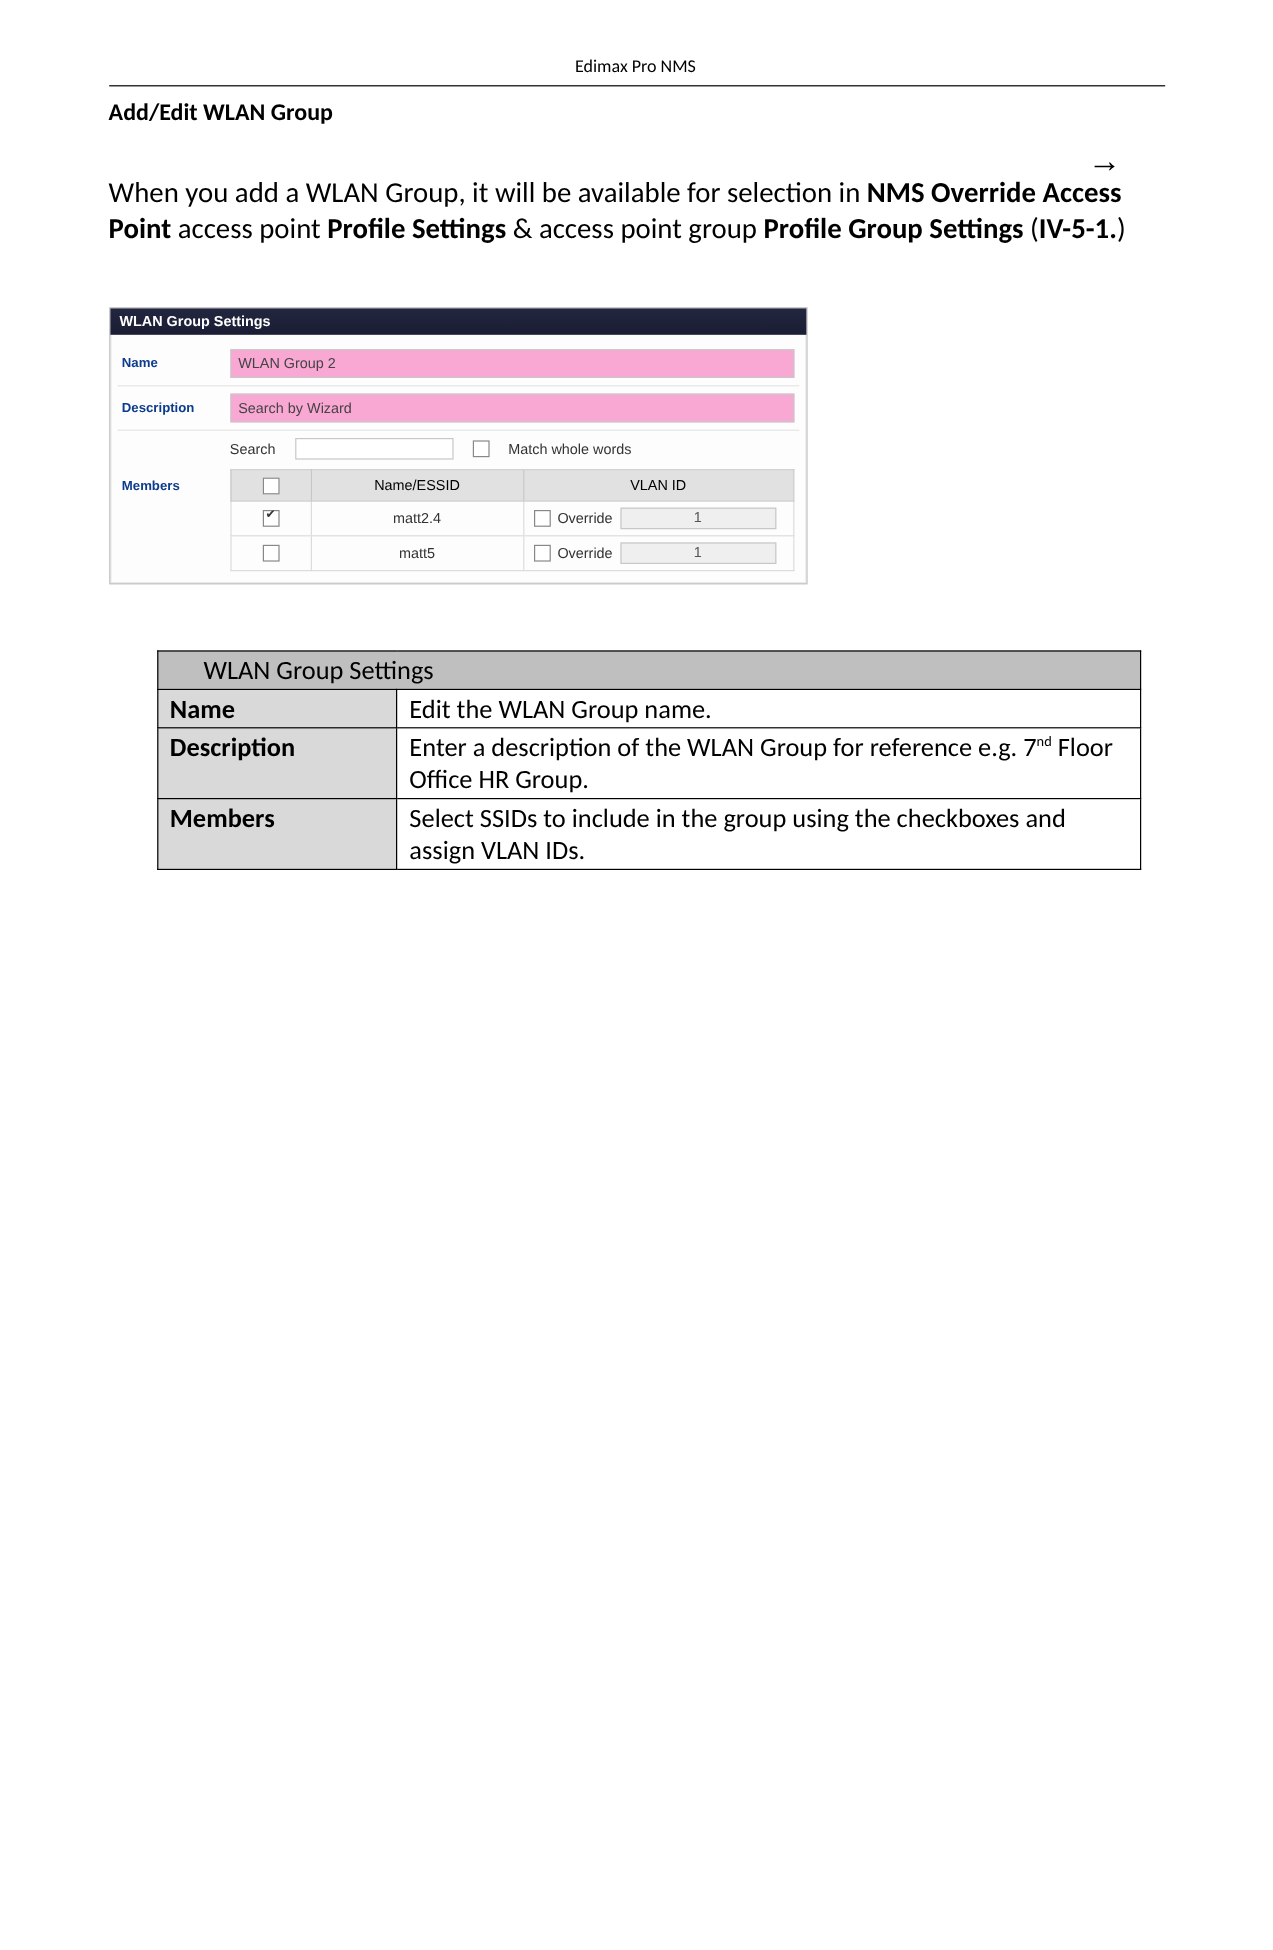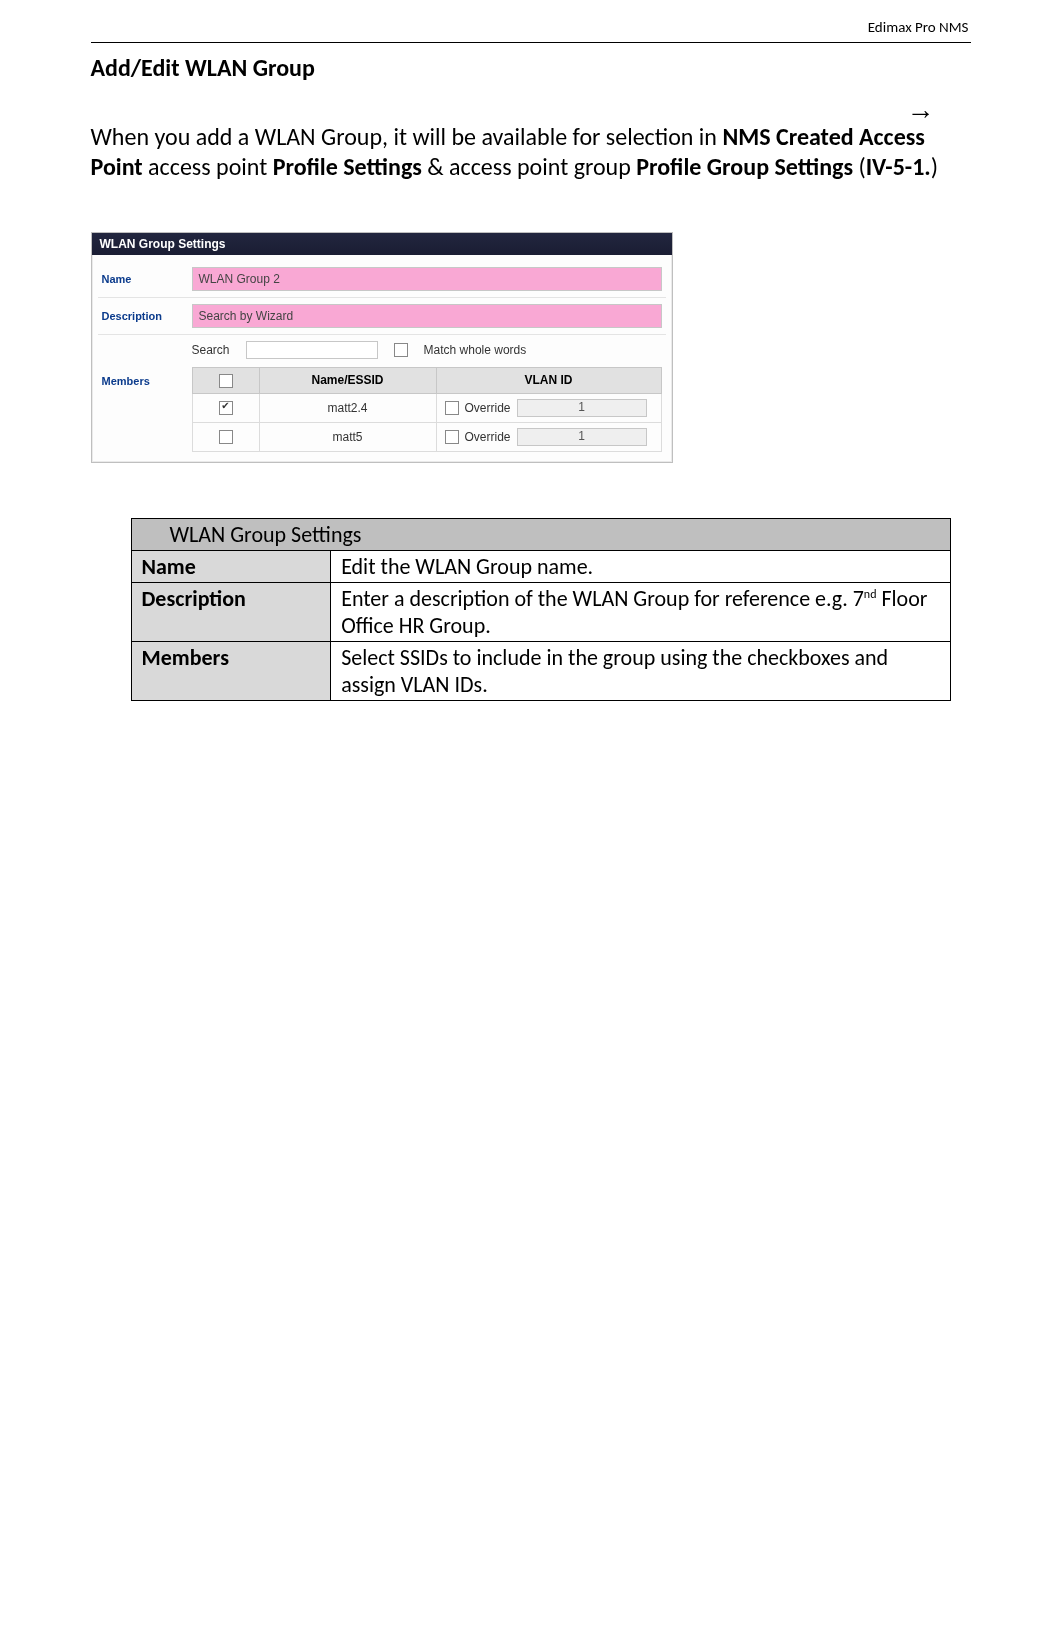--- a/index.html
+++ b/index.html
@@ -8,32 +8,33 @@
     background: #fff;
     color: #000;
   }
   .page {
     width: 880px;
     margin: 0 auto;
     padding: 18px 0 40px 0;
     position: relative;
   }
   .header-right {
-    text-align: right;
+    text-align: center;
     font-size: 15px;
     padding-right: 2px;
+    margin-top: 29px;
   }
   .hr-top {
     border: none;
     border-top: 1.5px solid #000;
     margin: 6px 0 10px 0;
   }
   h1.title {
     margin: 4px 0 40px 0;
-    font-size: 24px;
+    font-size: 20px;
     font-weight: bold;
   }
   .intro {
     font-size: 24px;
     line-height: 1.25;
     position: relative;
     margin-bottom: 50px;
   }
   .arrow {
     position: absolute;
@@ -126,21 +127,21 @@
   }
   table.members-table {
     border-collapse: collapse;
     width: 100%;
     font-size: 12px;
   }
   table.members-table th {
     background: #e1e1e1;
     border: 1px solid #c7c7c7;
     padding: 5px 8px;
-    font-weight: bold;
+    font-weight: normal;
     font-size: 12px;
     text-align: center;
   }
   table.members-table td {
     border: 1px solid #dcdcdc;
     padding: 5px 8px;
     text-align: center;
     color: #333;
   }
   .vlan-cell {
@@ -209,21 +210,21 @@
 
 <div class="page">
 
   <div class="header-right">Edimax Pro NMS</div>
   <hr class="hr-top">
 
   <h1 class="title">Add/Edit WLAN Group</h1>
 
   <div class="intro">
     <span class="arrow">→</span>
-    <span>When you add a WLAN Group, it will be available for selection in </span><b>NMS Created</b>
+    <span>When you add a WLAN Group, it will be available for selection in </span><b>NMS Override</b>
     <b>Access Point</b><span> access point </span><b>Profile Settings</b><span> &amp; access point group </span><b>Profile Group Settings</b><span> (</span><b>IV-5-1.</b><span>)</span>
   </div>
 
   <div class="shot">
     <div class="shot-titlebar">WLAN Group Settings</div>
     <div class="shot-body">
       <div class="shot-row">
         <div class="shot-label">Name</div>
         <div class="shot-input">WLAN Group 2</div>
       </div>

